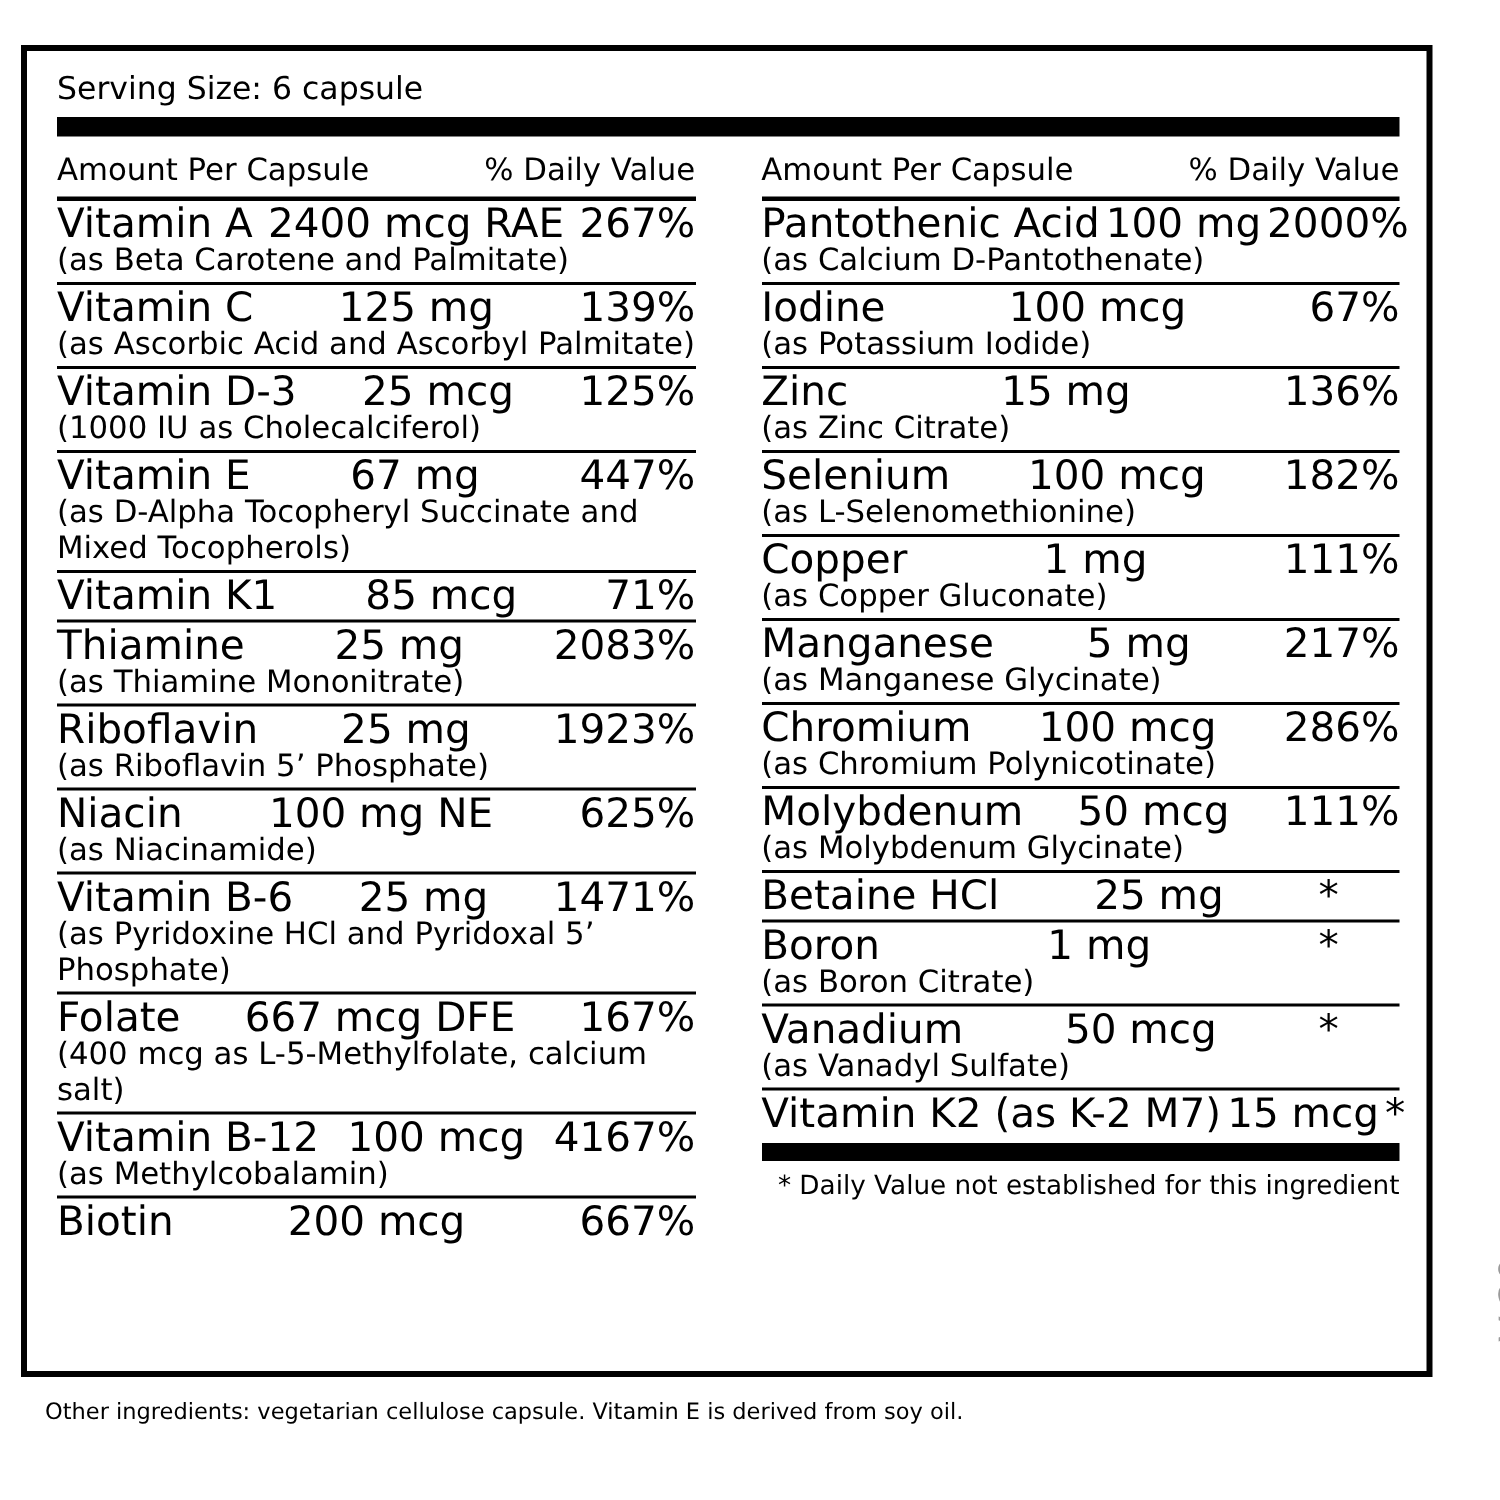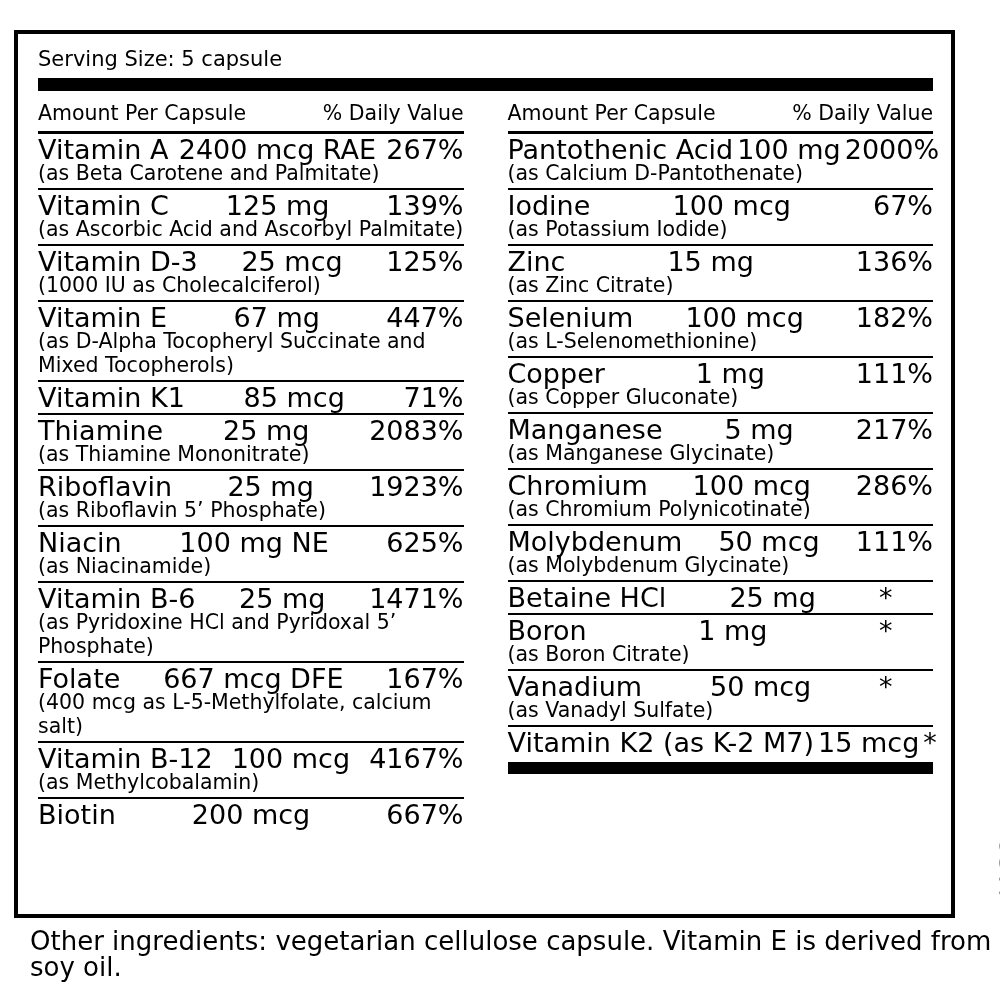--- a/index.html
+++ b/index.html
@@ -106,41 +106,41 @@
   .footnote {
     font-size: 17.5px;
     line-height: 22px;
     text-align: right;
     margin-top: 6px;
   }
   .other {
     position: absolute;
     left: 30px;
     top: 928px;
-    font-size: 26px;
+    font-size: 15px;
     line-height: 26px;
   }
   .vcode {
     position: absolute;
     right: 6px;
     top: 838px;
     font-size: 25px;
     color: #9a9a9a;
     transform: rotate(-90deg);
     transform-origin: right top;
     letter-spacing: 0px;
     white-space: nowrap;
   }
 </style>
 </head>
 <body>
 
 <div id="panel">
   <div id="inner">
-    <div class="serving">Serving Size: 5 capsule</div>
+    <div class="serving">Serving Size: 6 capsule</div>
     <div class="thickbar"></div>
 
     <div class="columns">
       <div class="col left">
         <div class="colhead">
           <span class="h1">Amount Per Capsule</span>
           <span class="h2">% Daily Value</span>
         </div>
         <div id="left-rows">
             <div class="row">
@@ -335,19 +335,20 @@
             </div>
             <div class="row last">
               <div class="line1">
                 <span class="nm">Vitamin K2 (as K-2 M7)</span>
                 <span class="amt">15 mcg</span>
                 <span class="dv">*</span>
               </div>
             </div>
           </div>
         <div class="endbar"></div>
+        <div class="footnote">* Daily Value not established for this ingredient</div>
       </div>
     </div>
   </div>
 </div>
 
 <div class="other">Other ingredients: vegetarian cellulose capsule. Vitamin E is derived from soy oil.</div>
 <div class="vcode">V-20</div>
 
 </body></html>

